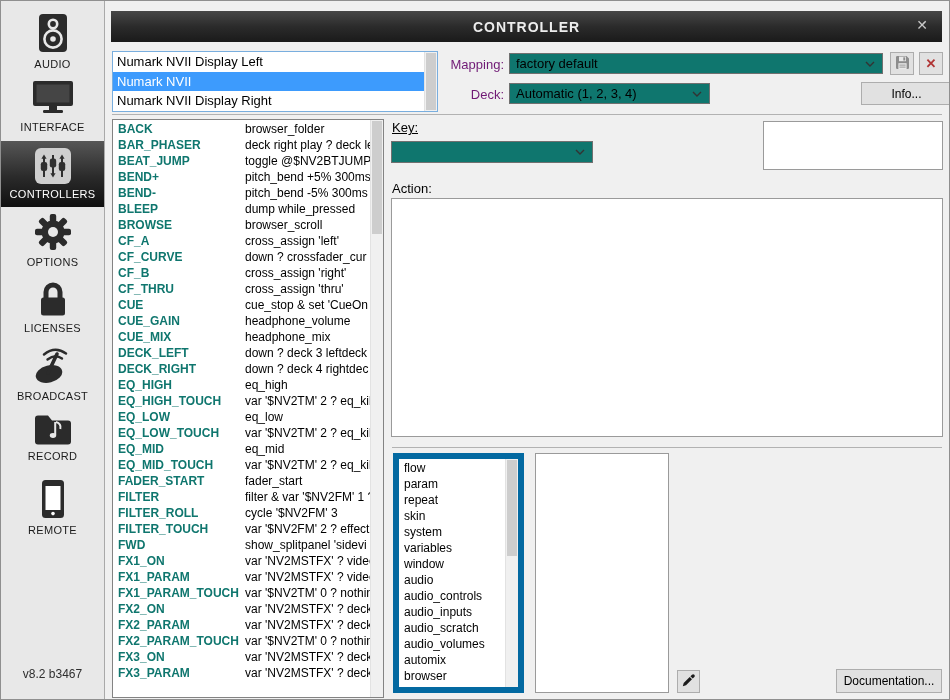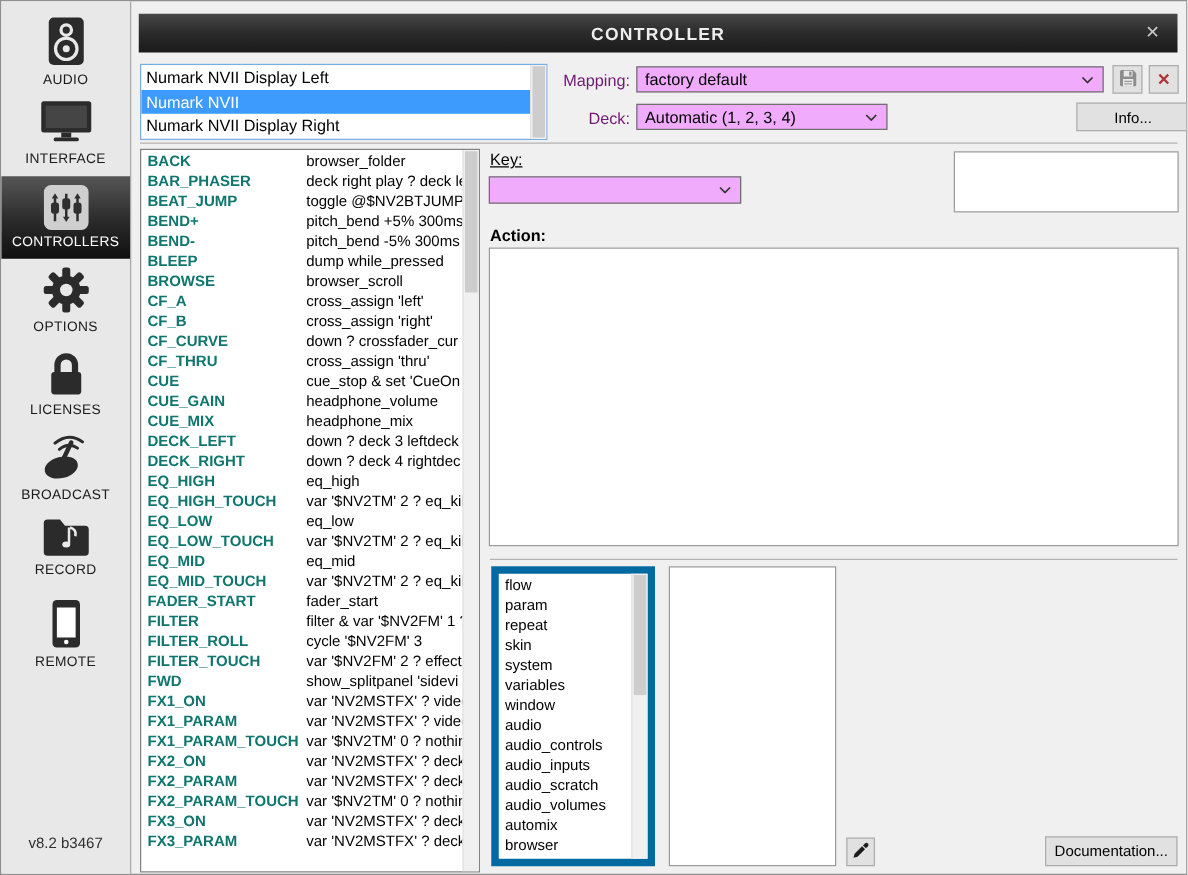--- a/index.html
+++ b/index.html
@@ -35,21 +35,21 @@
   .device-rows .drow { height:19.6px; line-height:19.6px; font-size:13px; padding-left:4px; white-space:nowrap; color:#000; }
   .device-rows .drow.selected { background:#3d9bfd; color:#fff; }
   .vscroll { position:absolute; right:0; top:0; width:13px; height:100%; background:#f0f0f0; border-left:1px solid #e2e2e2; }
   .vscroll .thumb { position:absolute; left:1px; right:1px; background:#cdcdcd; }
   .device-list .thumb { top:1px; height:57px; }
 
   
   .frm-label { position:absolute; width:62px; text-align:right; font-size:13px; color:#701a75; }
   #mapping-label { left:441px; top:56px; }
   #deck-label    { left:441px; top:86px; }
-  .combo { position:absolute; background:#f0abfc; border:1px solid #707070; font-size:13px; display:flex; align-items:center; padding:0 22px 0 6px; white-space:nowrap; overflow:hidden; }
+  .combo { position:absolute; background:#0f766e; border:1px solid #707070; font-size:13px; display:flex; align-items:center; padding:0 22px 0 6px; white-space:nowrap; overflow:hidden; }
   .combo .chev { position:absolute; right:7px; top:50%; transform:translateY(-50%); line-height:0; }
   #mapping-combo { left:508px; top:52px; width:374px; height:21px; }
   #deck-combo    { left:508px; top:82px; width:201px; height:21px; }
   .btn { position:absolute; background:#e1e1e1; border:1px solid #adadad; font-size:12px; color:#000; display:flex; align-items:center; justify-content:center; cursor:default; }
   #save-btn   { left:889px; top:51px; width:24px; height:23px; }
   #delete-btn { left:918px; top:51px; width:24px; height:23px; color:#b03434; font-weight:bold; font-size:13px; }
   #info-btn   { left:860px; top:81px; width:91px; height:23px; }
   #pencil-btn { left:676px; top:669px; width:23px; height:23px; }
   #doc-btn    { left:835px; top:668px; width:106px; height:24px; }
 
@@ -61,21 +61,21 @@
   #key-list { position:absolute; left:111px; top:118px; width:272px; height:579px; background:#fff; border:1px solid #838383; }
   #key-list .krows { position:absolute; left:0; top:1px; right:13px; bottom:0; overflow:hidden; }
   .krow { display:flex; height:16px; line-height:16px; white-space:nowrap; }
   .kname { flex:none; width:132px; padding-left:5px; font-size:12px; font-weight:bold; color:#0f766e; overflow:hidden; }
   .kaction { flex:1; font-size:12px; color:#000; overflow:hidden; }
   #key-list .thumb { top:1px; height:113px; }
 
   
   .panel-label { position:absolute; font-size:13px; color:#000; }
   #key-label    { left:391px; top:119px;text-decoration:underline; }
-  #action-label { left:391px; top:180px;font-weight:bold; }
+  #action-label { left:391px; top:180px; }
   #key-combo { left:390px; top:140px; width:202px; height:22px; }
   #preview-box { position:absolute; left:762px; top:120px; width:180px; height:49px; background:#fff; border:1px solid #9a9a9a; }
   #action-box { position:absolute; left:390px; top:197px; width:552px; height:239px; background:#fff; border:1px solid #9a9a9a; font-size:12px; padding:3px; }
 
   
   #cat-list { position:absolute; left:392px; top:452px; width:131px; height:240px; background:#fff; border:6px solid #0369a1; }
   #cat-list .crows { position:absolute; left:0; top:1px; right:13px; bottom:0; overflow:hidden; }
   .crow { height:16px; line-height:16px; font-size:12px; padding-left:5px; white-space:nowrap; overflow:hidden; color:#000; }
   #cat-list .thumb { top:1px; height:96px; }
   #value-box { position:absolute; left:534px; top:452px; width:134px; height:240px; background:#fff; border:1px solid #9a9a9a; }
@@ -287,27 +287,27 @@
           <span class="kname">BROWSE</span>
           <span class="kaction">browser_scroll</span>
         </div>
 
         <div class="krow">
           <span class="kname">CF_A</span>
           <span class="kaction">cross_assign 'left'</span>
         </div>
 
         <div class="krow">
+          <span class="kname">CF_CURVE</span>
+          <span class="kaction">down ? crossfader_cur</span>
+        </div>
+
+        <div class="krow">
           <span class="kname">CF_B</span>
           <span class="kaction">cross_assign 'right'</span>
-        </div>
-
-        <div class="krow">
-          <span class="kname">CF_CURVE</span>
-          <span class="kaction">down ? crossfader_cur</span>
         </div>
 
         <div class="krow">
           <span class="kname">CF_THRU</span>
           <span class="kaction">cross_assign 'thru'</span>
         </div>
 
 
         <div class="krow">
           <span class="kname">CUE</span>

